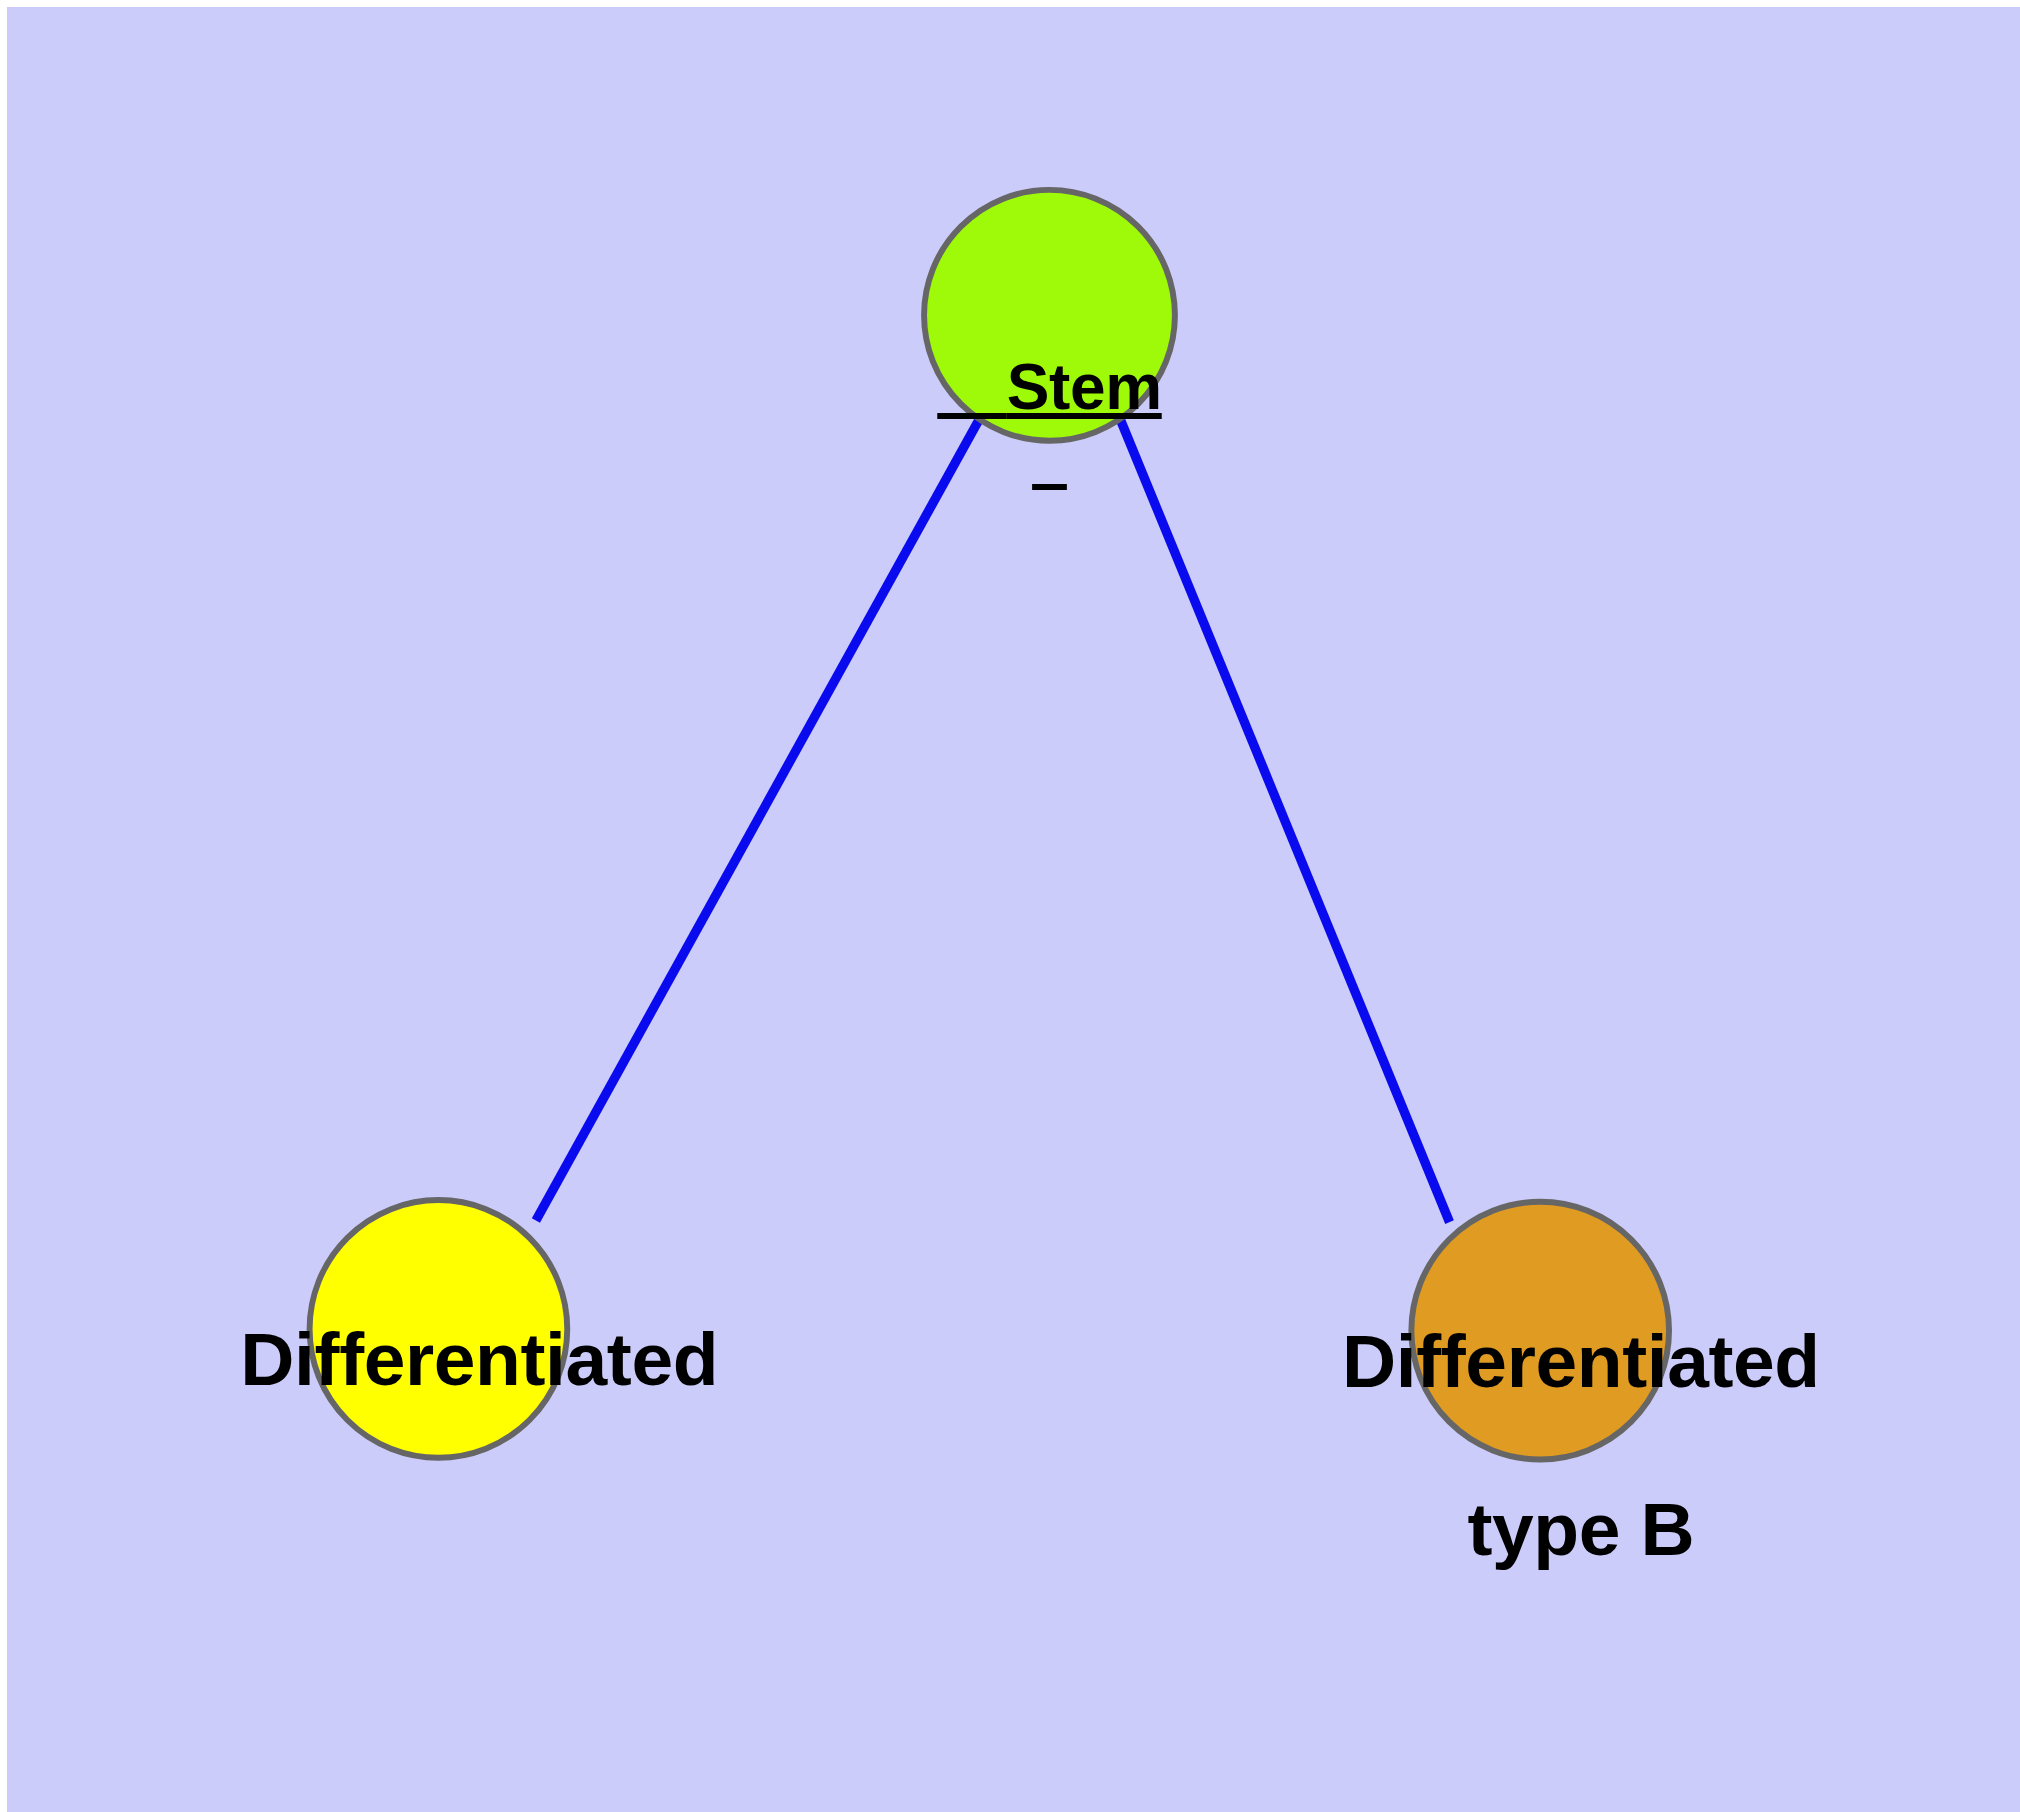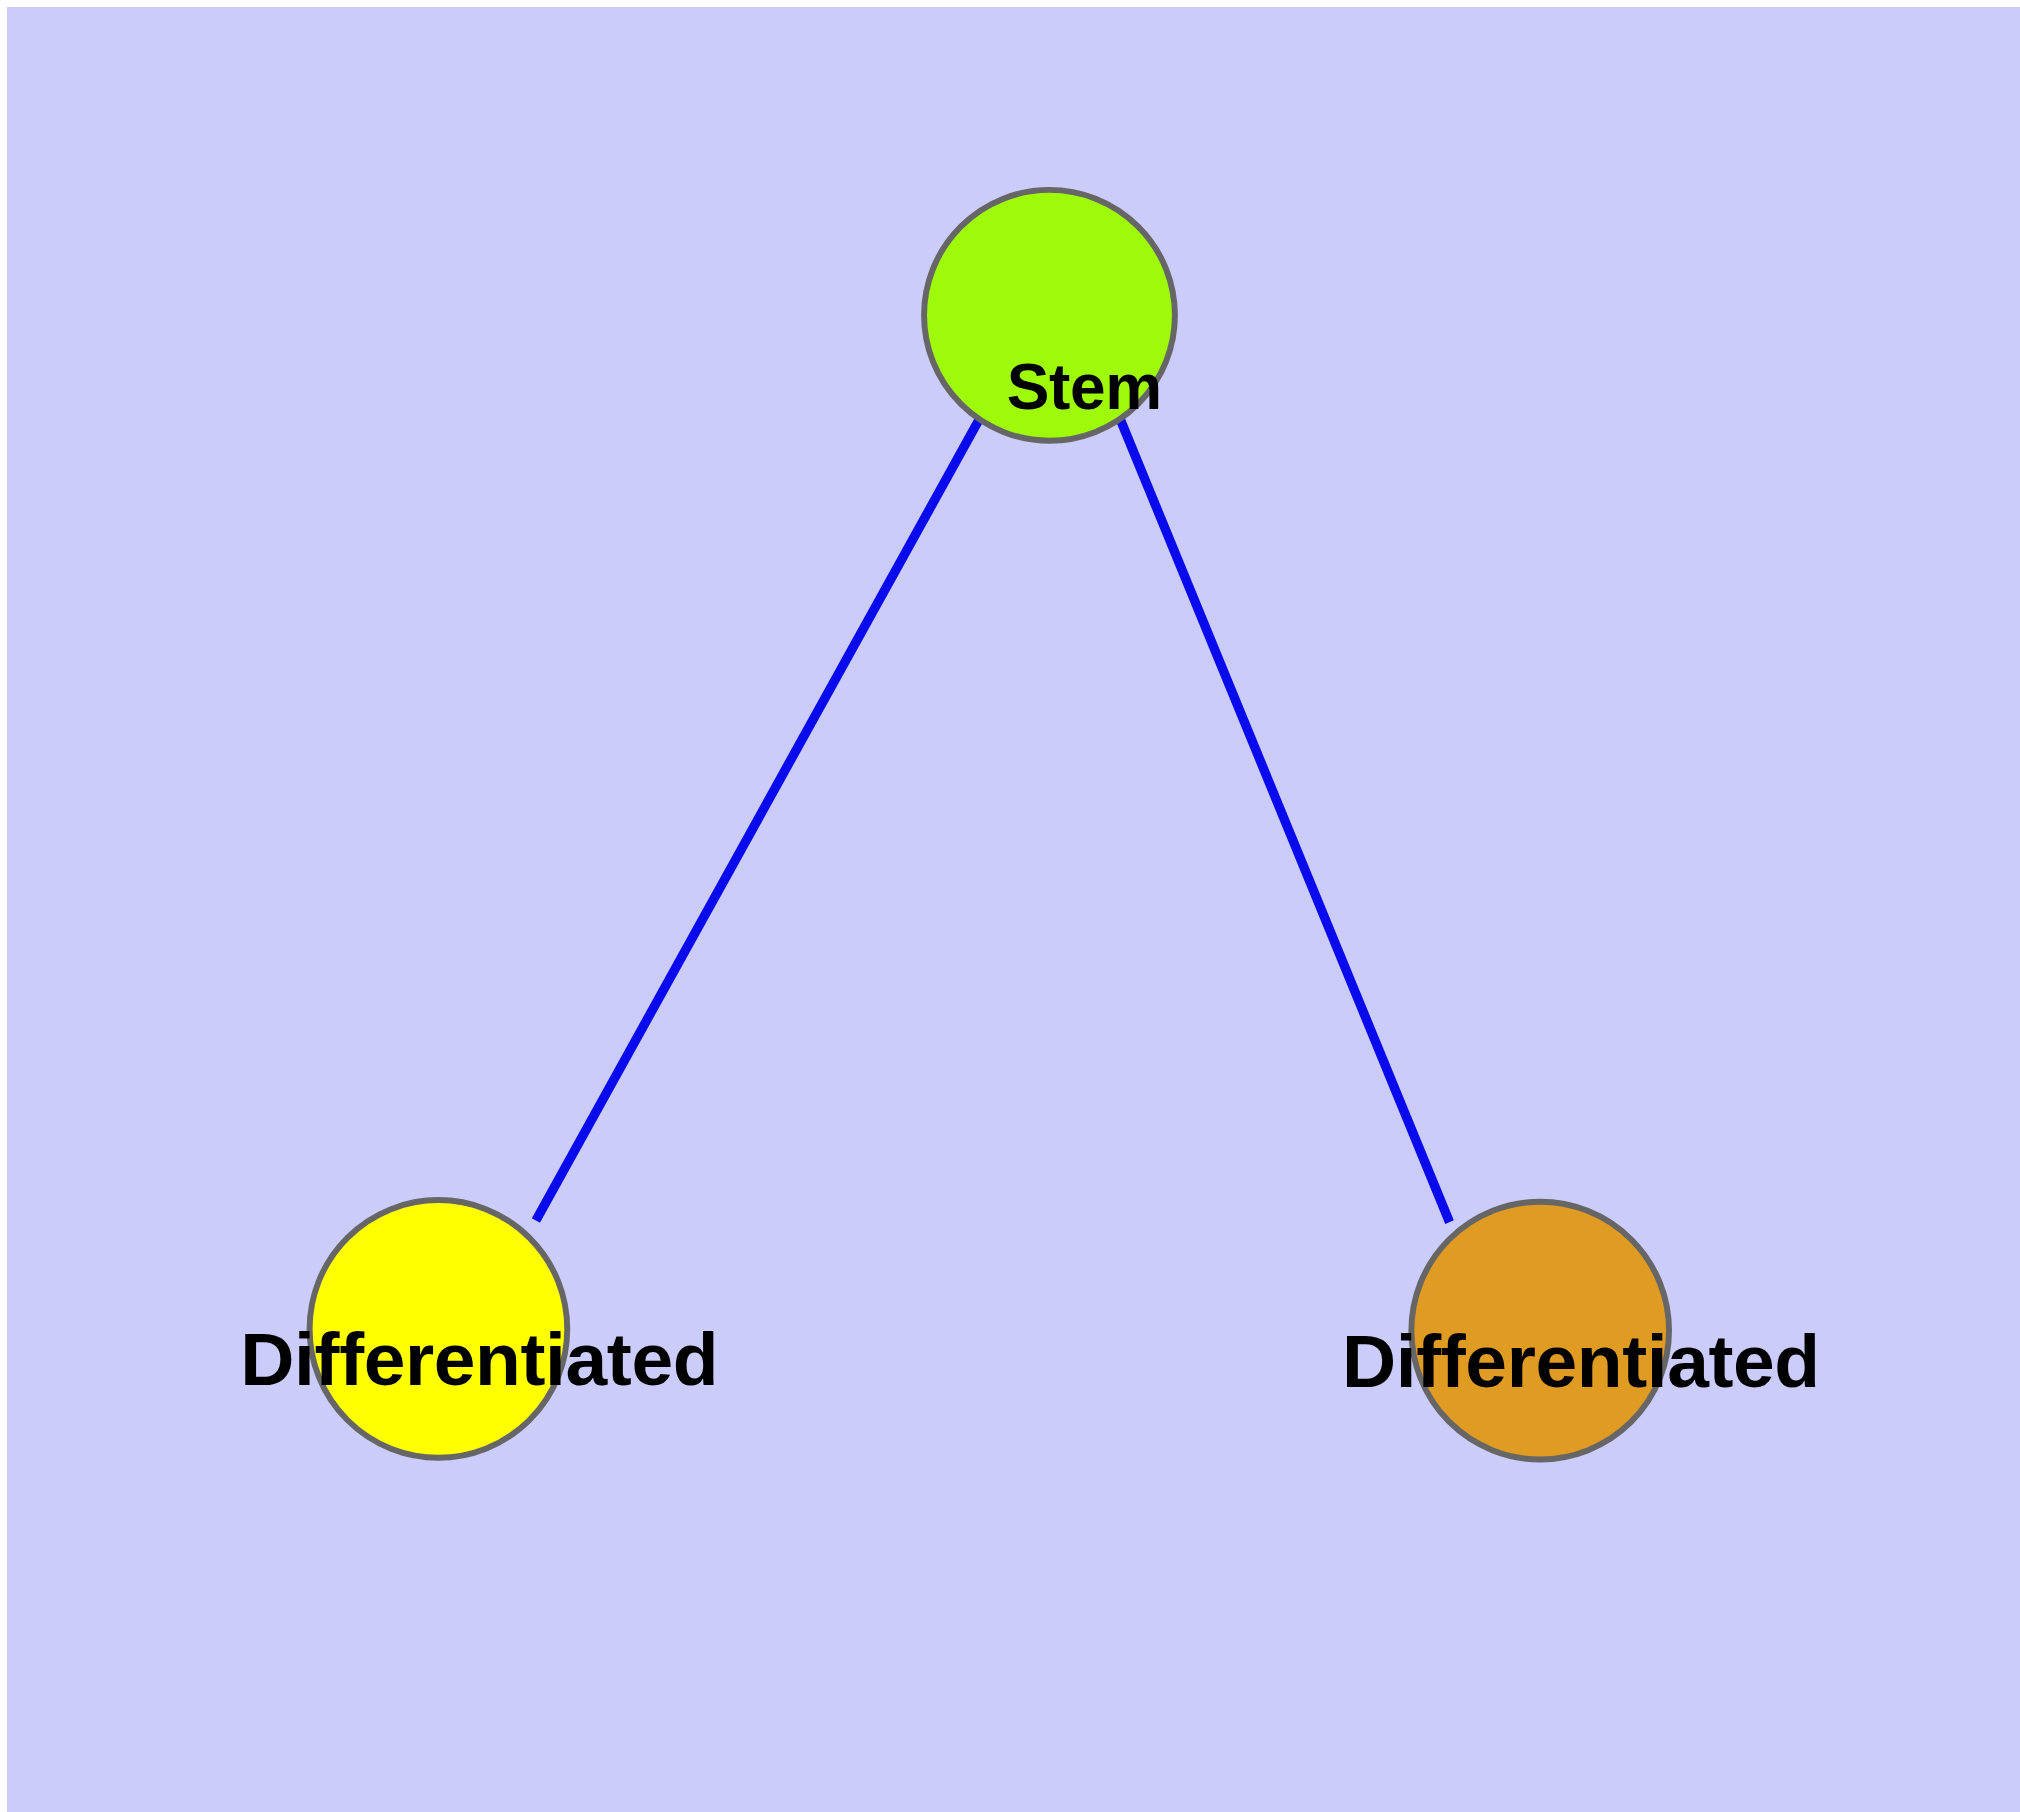--- a/index.html
+++ b/index.html
@@ -51,20 +51,21 @@
     white-space: pre;
     letter-spacing: -0.4px;
     pointer-events: none;
     -webkit-font-smoothing: antialiased;
   }
   #label-stem {
     font-size: 64px;
     width: 509px;
     left: 795px;
     top: 280px;
+    text-decoration: underline;
   }
   #label-type-a {
     font-size: 75px;
     width: 848px;
     left: 14.4px;
     top: 1233px;
   }
   #label-type-b {
     font-size: 75px;
     width: 848px;
@@ -96,16 +97,17 @@
   <div class="node-label" id="label-stem" style="font-size: 64px; color: rgb(0, 0, 0);">
     <span>Stem</span>
   </div>
 
   <div class="node-label" id="label-type-a" style="font-size: 75px; color: rgb(0, 0, 0);">
     <span>Differentiated</span><br>
   </div>
 
   <div class="node-label" id="label-type-b" style="font-size: 75px; color: rgb(0, 0, 0);">
     <span>Differentiated</span><br>
+    <span>type B</span>
   </div>
 
 </div>
 
 
 </body></html>

